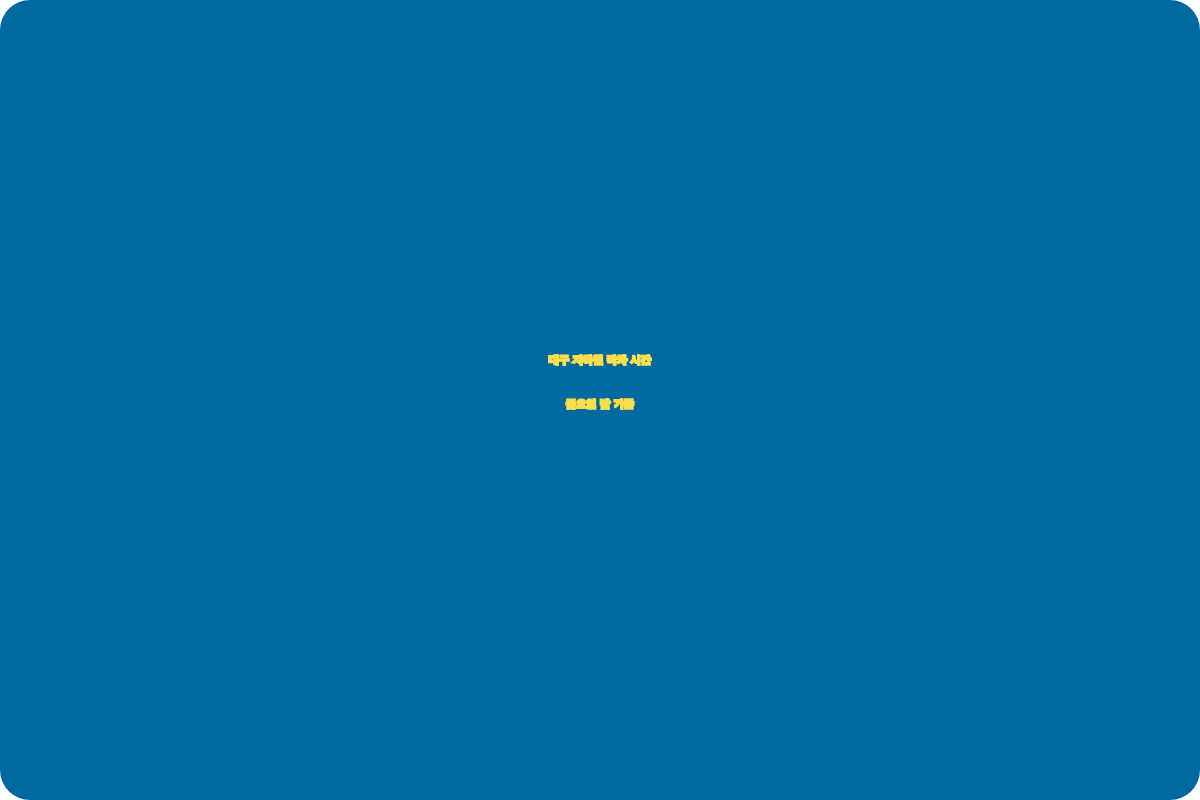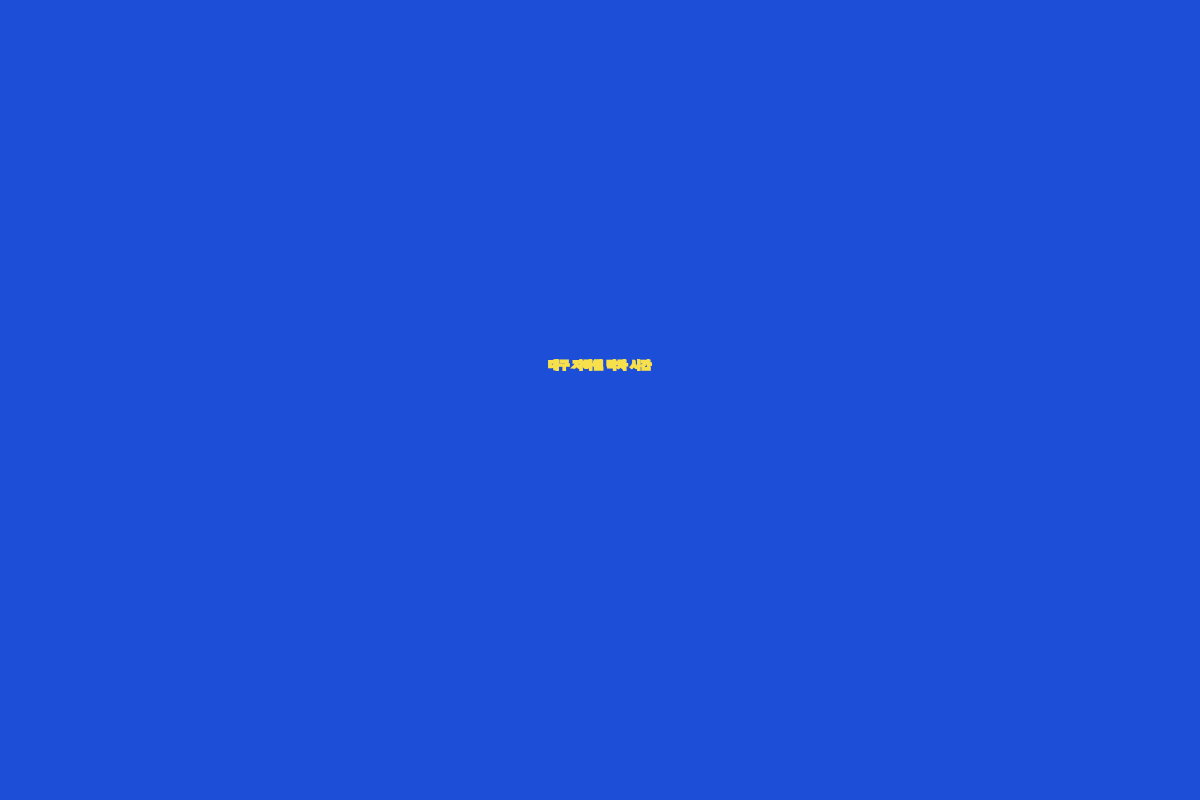--- a/index.html
+++ b/index.html
@@ -58,22 +58,23 @@
     margin-bottom: 34px;
   }
 
   #title-line-2 {
     font-size: 104px;
   }
 </style>
 </head>
 <body>
 
-<div id="thumbnail-card" style="background: #1d4ed8;">
+<div id="thumbnail-card" style="background: #0369a1; border-radius: 30px;">
 
   <div id="title-block">
 
     <span id="title-line-1" class="title-line" style="color: rgb(248, 224, 76); -webkit-text-stroke: 2.5px rgb(248, 224, 76); font-size: 10px;">대구 지하철 막차 시간</span>
 
+    <span id="title-line-2" class="title-line" style="color: rgb(248, 224, 76); -webkit-text-stroke: 2.5px rgb(248, 224, 76); font-size: 10px;">금요일 밤 기준</span>
 
   </div>
 
 </div>
 
 </body></html>

